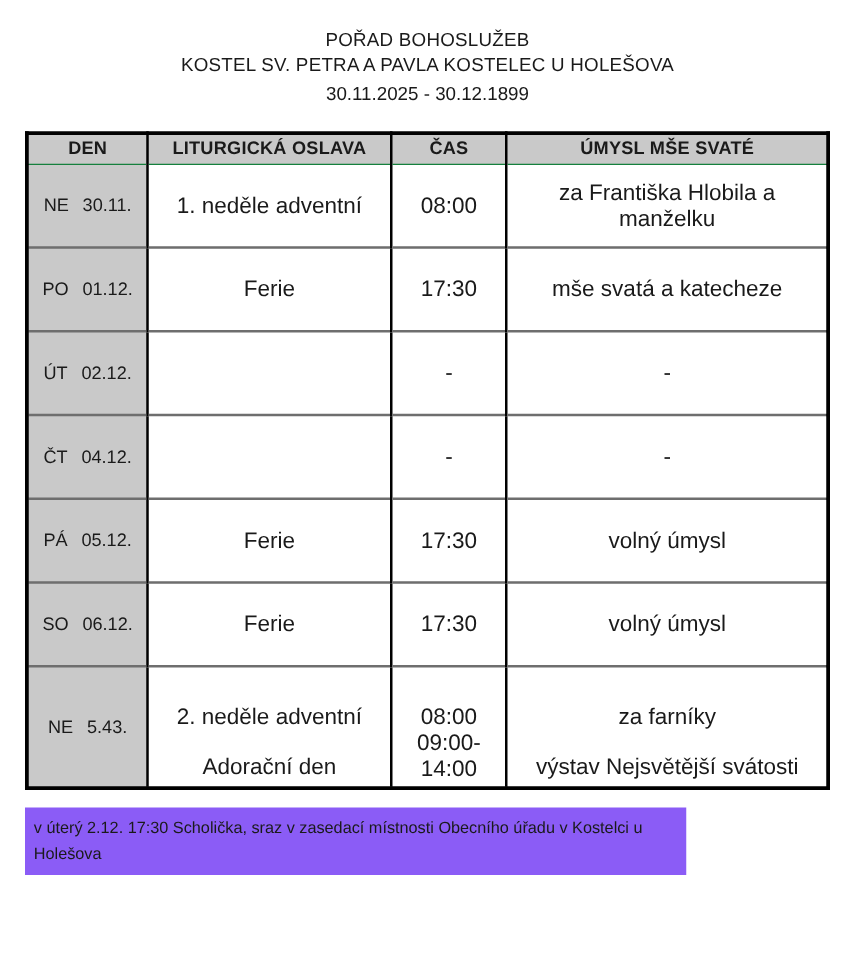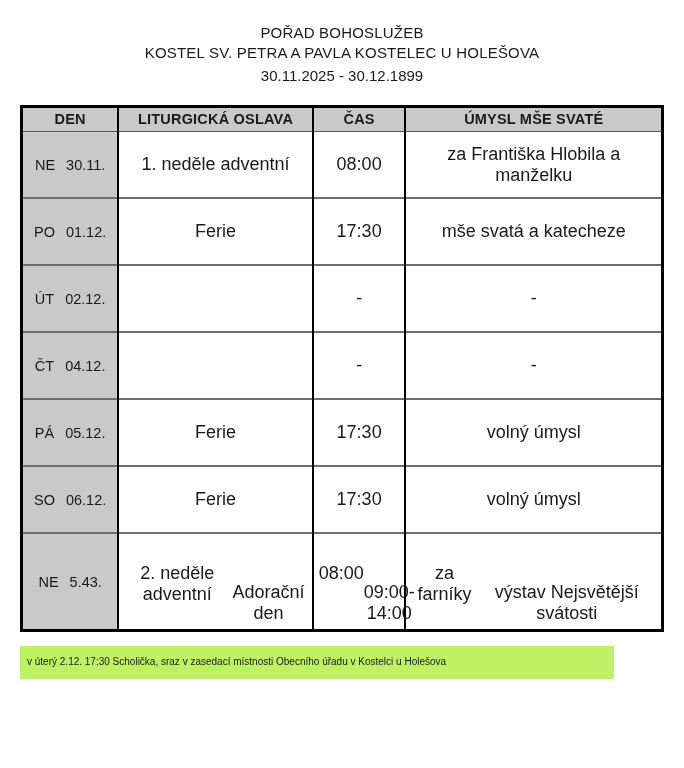--- a/index.html
+++ b/index.html
@@ -81,32 +81,33 @@
     align-items: baseline;
   }
   
   tr.last-row td { height: 95px; }
   tr.last-row td.stack-cell {
     vertical-align: top;
     padding: 0 5px;
   }
   .cell-stack {
     display: flex;
+    flex-direction: column;
     height: 95px;
   }
   .cell-stack .line1 { margin-top: 29px; }
   .cell-stack .line2 { margin-top: auto; margin-bottom: 5px; }
 
   
   .footer-note {
     box-sizing: border-box;
-    width: 594px;
+    width: 529px;
     margin: 14px 0 0 20px;
-    background: #bef264;
-    font-size: 10px;
+    background: #8b5cf6;
+    font-size: 13px;
     line-height: 21px;
     padding: 5px 8px 7px 7px;
   }
 </style>
 </head>
 <body>
 
 <div class="page">
 
   <div class="titles">

